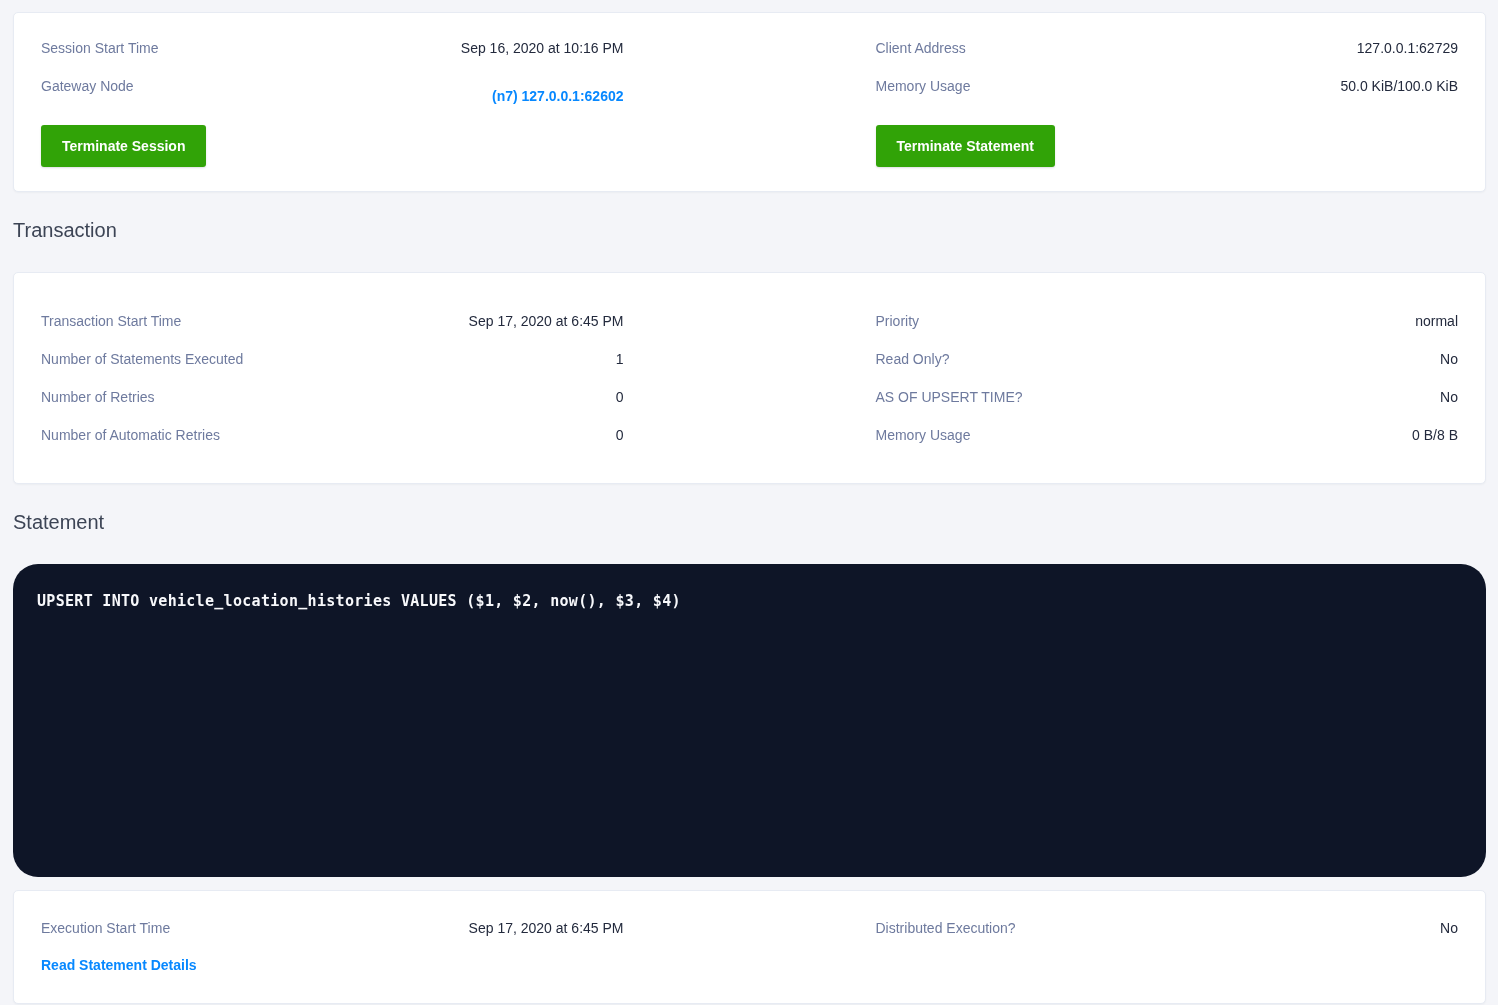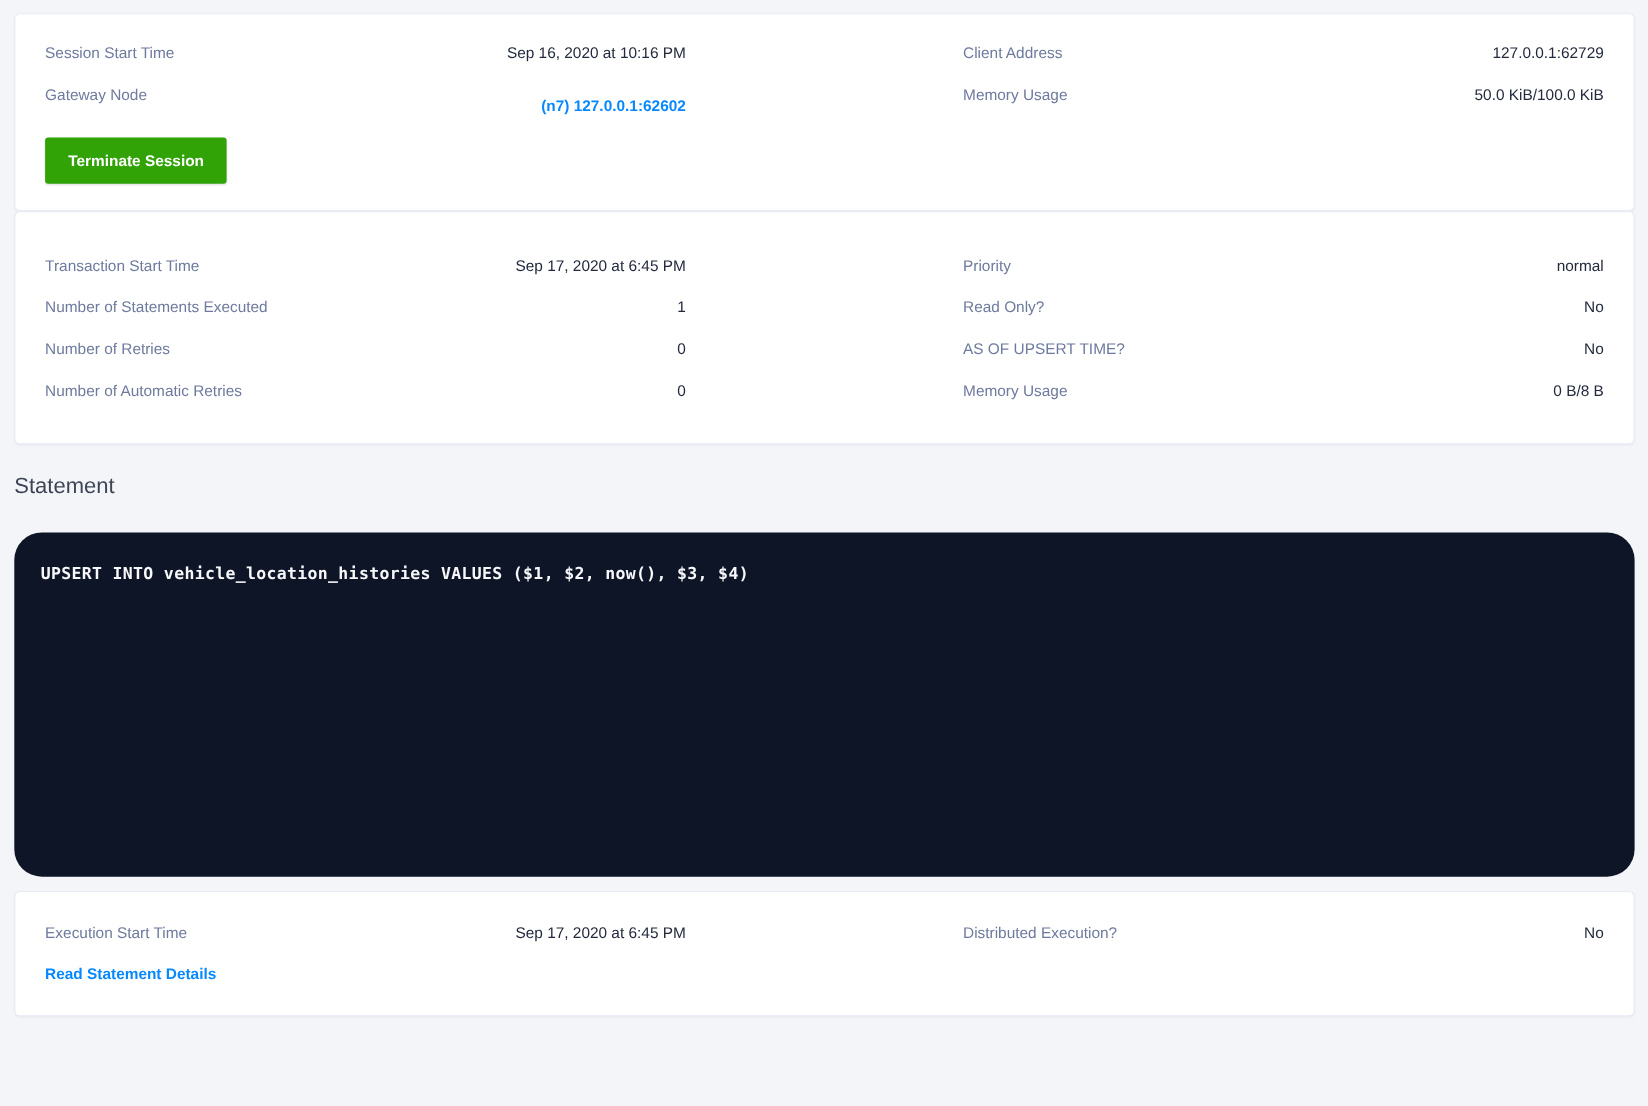--- a/index.html
+++ b/index.html
@@ -127,23 +127,25 @@
     </div>
     <div>
       <div class="row">
         <span class="label">Client Address</span>
         <span class="value">127.0.0.1:62729</span>
       </div>
       <div class="row">
         <span class="label">Memory Usage</span>
         <span class="value">50.0 KiB/100.0 KiB</span>
       </div>
+      <button class="btn">Terminate Statement</button>
     </div>
   </section>
 
+  <h2 class="section-heading">Transaction</h2>
 
   <section class="card card-grid tx">
     <div>
       <div class="row">
         <span class="label">Transaction Start Time</span>
         <span class="value">Sep 17, 2020 at 6:45 PM</span>
       </div>
       <div class="row">
         <span class="label">Number of Statements Executed</span>
         <span class="value">1</span>

